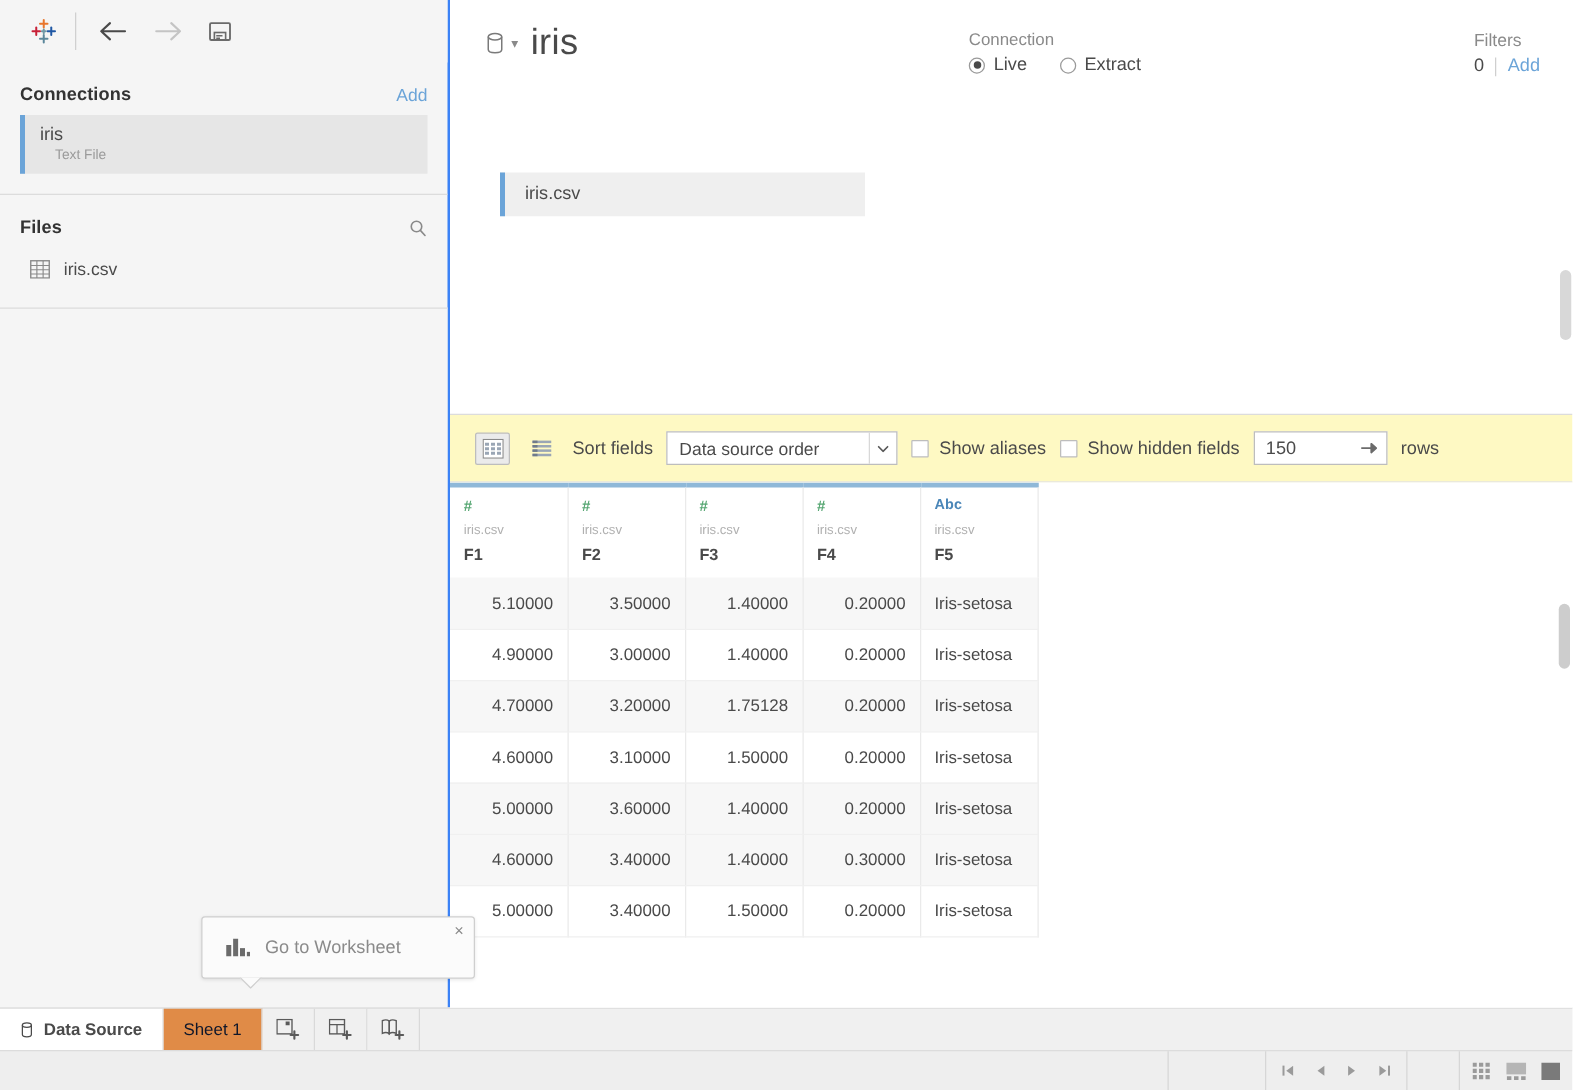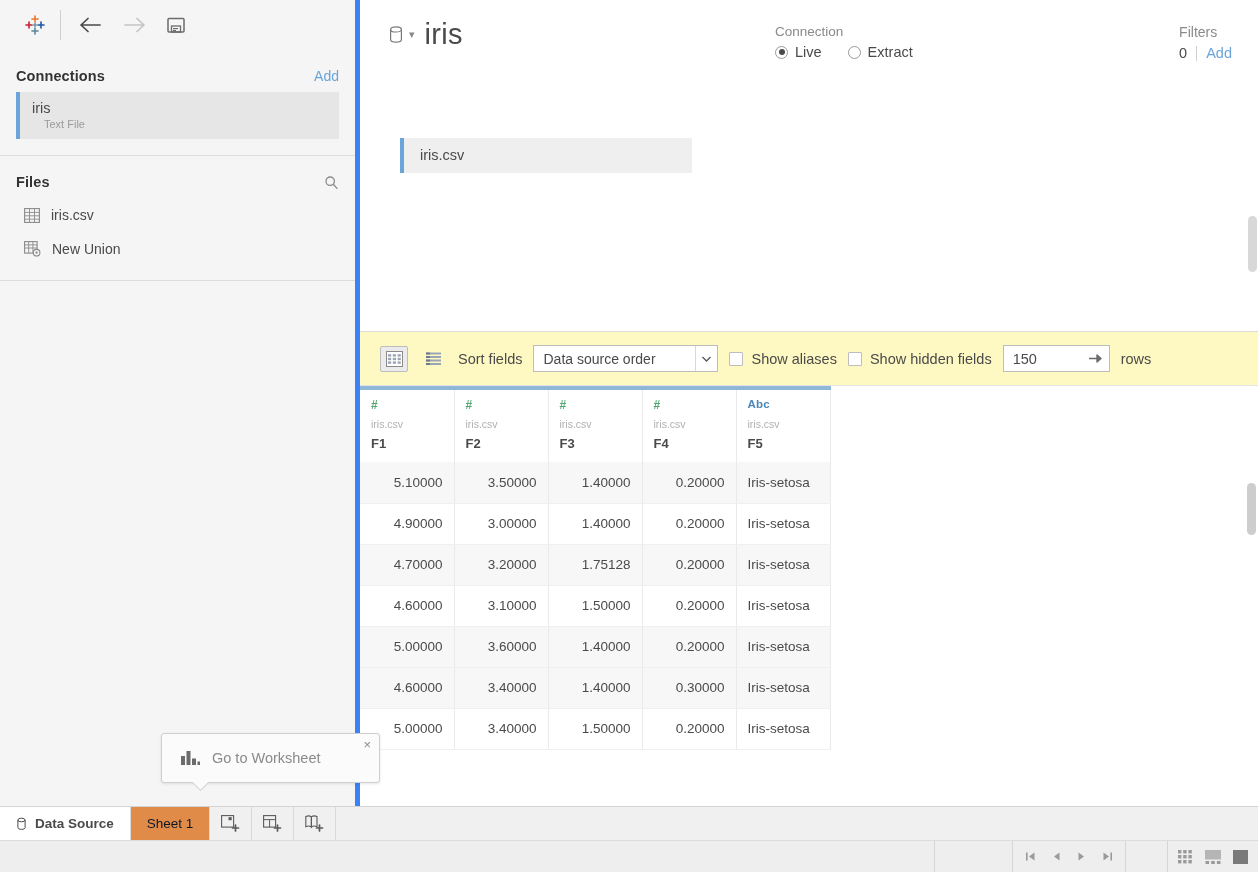--- a/index.html
+++ b/index.html
@@ -12,21 +12,21 @@
   }
   #app { position: relative; width: 1258px; height: 872px; display: flex; flex-direction: column; }
 
   
   .body-area { display: flex; flex: 1 1 auto; min-height: 0; }
 
   
   .left-panel {
     width: 360px; flex: 0 0 360px;
     background: #f5f5f5;
-    border-right: 5px solid #3b82f6;
+    border-right: 2px solid #3b82f6;
     display: flex; flex-direction: column;
   }
   .toolbar-top {
     height: 50px; flex: 0 0 50px;
     display: flex; align-items: center;
     padding-left: 14px; gap: 0px;
     background: #f5f5f5;
   }
   .logo-btn { width: 42px; height: 38px; display:flex; align-items:center; justify-content:center; }
   .tdivider { width:1px; height:30px; background:#d0d0d0; margin: 0 10px 0 4px; }
@@ -307,34 +307,20 @@
               <line x1="0.6" y1="4.4" x2="15.4" y2="4.4" stroke="#8a8a8a" stroke-width="0.9"></line>
               <line x1="0.6" y1="7.8" x2="15.4" y2="7.8" stroke="#8a8a8a" stroke-width="0.9"></line>
               <line x1="0.6" y1="11.2" x2="15.4" y2="11.2" stroke="#8a8a8a" stroke-width="0.9"></line>
               <line x1="5.5" y1="0.6" x2="5.5" y2="14.4" stroke="#8a8a8a" stroke-width="0.9"></line>
               <line x1="10.5" y1="0.6" x2="10.5" y2="14.4" stroke="#8a8a8a" stroke-width="0.9"></line>
             </svg>
           </span>
           <span>iris.csv</span>
         </div>
 
-        <div class="file-item">
-          <span>
-            <svg width="17" height="16" viewBox="0 0 17 16">
-              <rect x="0.6" y="0.6" width="12.5" height="11.5" fill="none" stroke="#8a8a8a" stroke-width="1.1"></rect>
-              <line x1="0.6" y1="3.9" x2="13.1" y2="3.9" stroke="#8a8a8a" stroke-width="0.9"></line>
-              <line x1="0.6" y1="7" x2="13.1" y2="7" stroke="#8a8a8a" stroke-width="0.9"></line>
-              <line x1="4.7" y1="0.6" x2="4.7" y2="12.1" stroke="#8a8a8a" stroke-width="0.9"></line>
-              <line x1="8.9" y1="0.6" x2="8.9" y2="12.1" stroke="#8a8a8a" stroke-width="0.9"></line>
-              <circle cx="12.6" cy="11.7" r="3.3" fill="#f5f5f5" stroke="#8a8a8a" stroke-width="1.1"></circle>
-              <circle cx="12.6" cy="11.7" r="1.1" fill="#8a8a8a"></circle>
-            </svg>
-          </span>
-          <span>New Union</span>
-        </div>
       </div>
 
       <div class="left-bottom-fill"></div>
     </div>
 
     <div class="right-panel">
 
       <div class="ds-header">
         <div class="ds-title-wrap">
           <div class="db-icon-btn">

